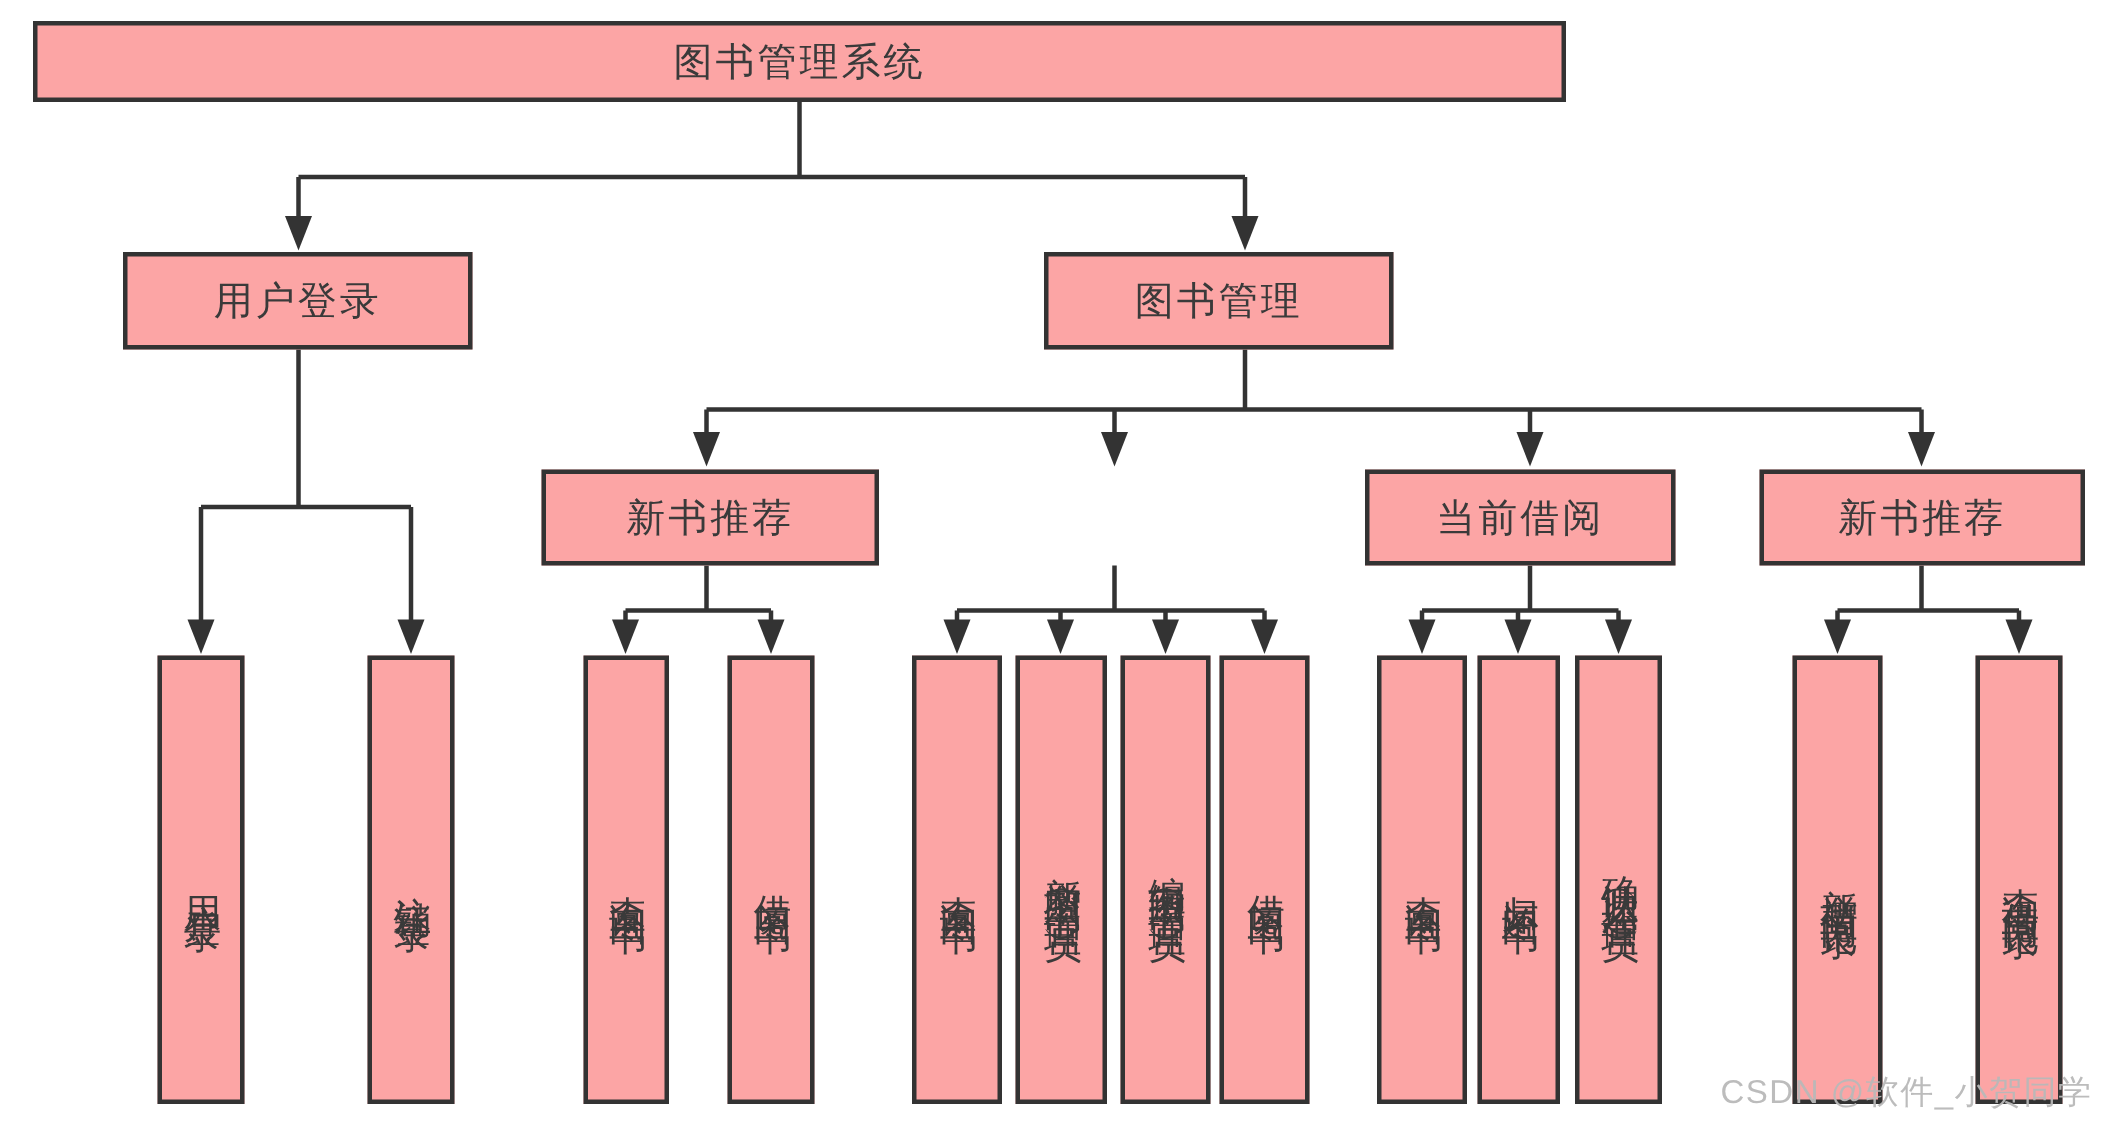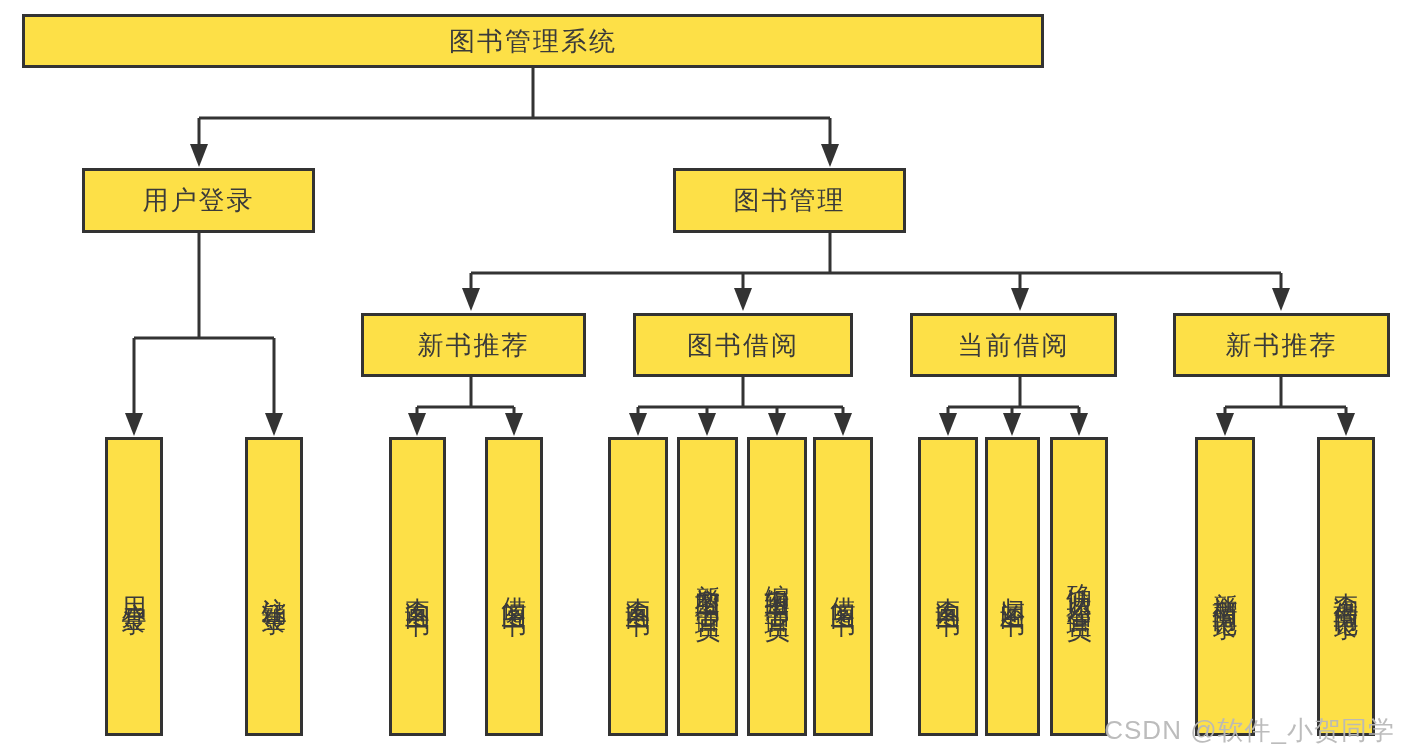--- a/index.html
+++ b/index.html
@@ -14,21 +14,21 @@
   }
   .wires {
     position: absolute;
     left: 0; top: 0;
     width: 1405px; height: 747px;
     pointer-events: none;
   }
   .node {
     position: absolute;
     border: 3px solid #333333;
-    background: #fde047;
+    background: #fca5a5;
     display: flex;
     align-items: center;
     justify-content: center;
     color: #3a3a3a;
     z-index: 2;
   }
   .h-node {
     font-size: 26px;
     letter-spacing: 2px;
     white-space: nowrap;
@@ -37,21 +37,21 @@
     writing-mode: vertical-rl;
     text-orientation: mixed;
     font-size: 25px;
     letter-spacing: 5px;
     line-height: 1;
   }
   .watermark {
     position: absolute;
     top: 713px;
     right: 10px;
-    font-size: 26px;
+    font-size: 22px;
     color: #b9b9b9;
     letter-spacing: 1px;
     z-index: 5;
     opacity: 0.95;
     white-space: nowrap;
   }
 </style>
 </head>
 <body>
 
@@ -100,24 +100,23 @@
       <polygon points="1070,413 1088,413 1079,436"></polygon>
 
       <polygon points="1216,413 1234,413 1225,436"></polygon>
       <polygon points="1337,413 1355,413 1346,436"></polygon>
     </g>
   </svg>
 
   <div class="node h-node" style="left:22px; top:14px; width:1022px; height:54px;">图书管理系统</div>
 
   <div class="node h-node" style="left:82px; top:168px; width:233px; height:65px;">用户登录</div>
-  <div class="node h-node" style="left:673px; top:168px; width:233px; height:65px;">图书管理</div>
+  <div class="node h-node" style="left:696px; top:168px; width:233px; height:65px;">图书管理</div>
 
   <div class="node h-node" style="left:361px; top:313px; width:225px; height:64px;text-align:right;">新书推荐</div>
-  <div class="node h-node" style="left:633px; top:313px; width:220px; height:64px;">图书借阅</div>
   <div class="node h-node" style="left:910px; top:313px; width:207px; height:64px;">当前借阅</div>
   <div class="node h-node" style="left:1173px; top:313px; width:217px; height:64px;">新书推荐</div>
 
   <div class="node v-node" style="left:105px; top:437px; width:58px; height:299px;">用户登录</div>
   <div class="node v-node" style="left:245px; top:437px; width:58px; height:299px;">注销登录</div>
 
   <div class="node v-node" style="left:389px; top:437px; width:57px; height:299px;">查询图书</div>
   <div class="node v-node" style="left:485px; top:437px; width:58px; height:299px;">借阅图书</div>
 
   <div class="node v-node" style="left:608px; top:437px; width:60px; height:299px;">查询图书</div>

